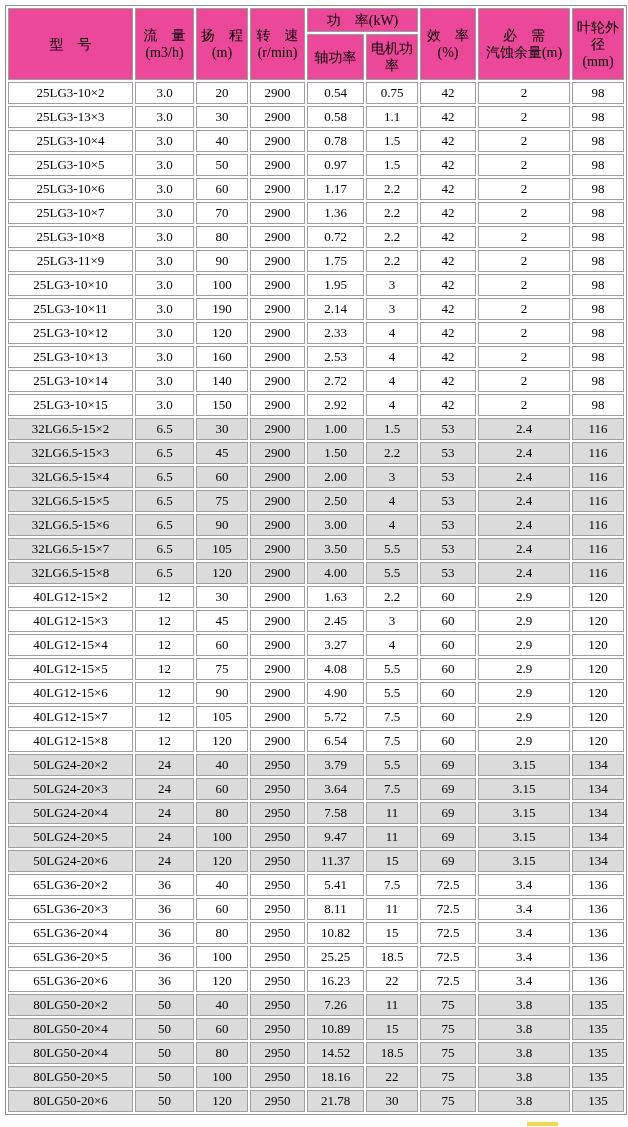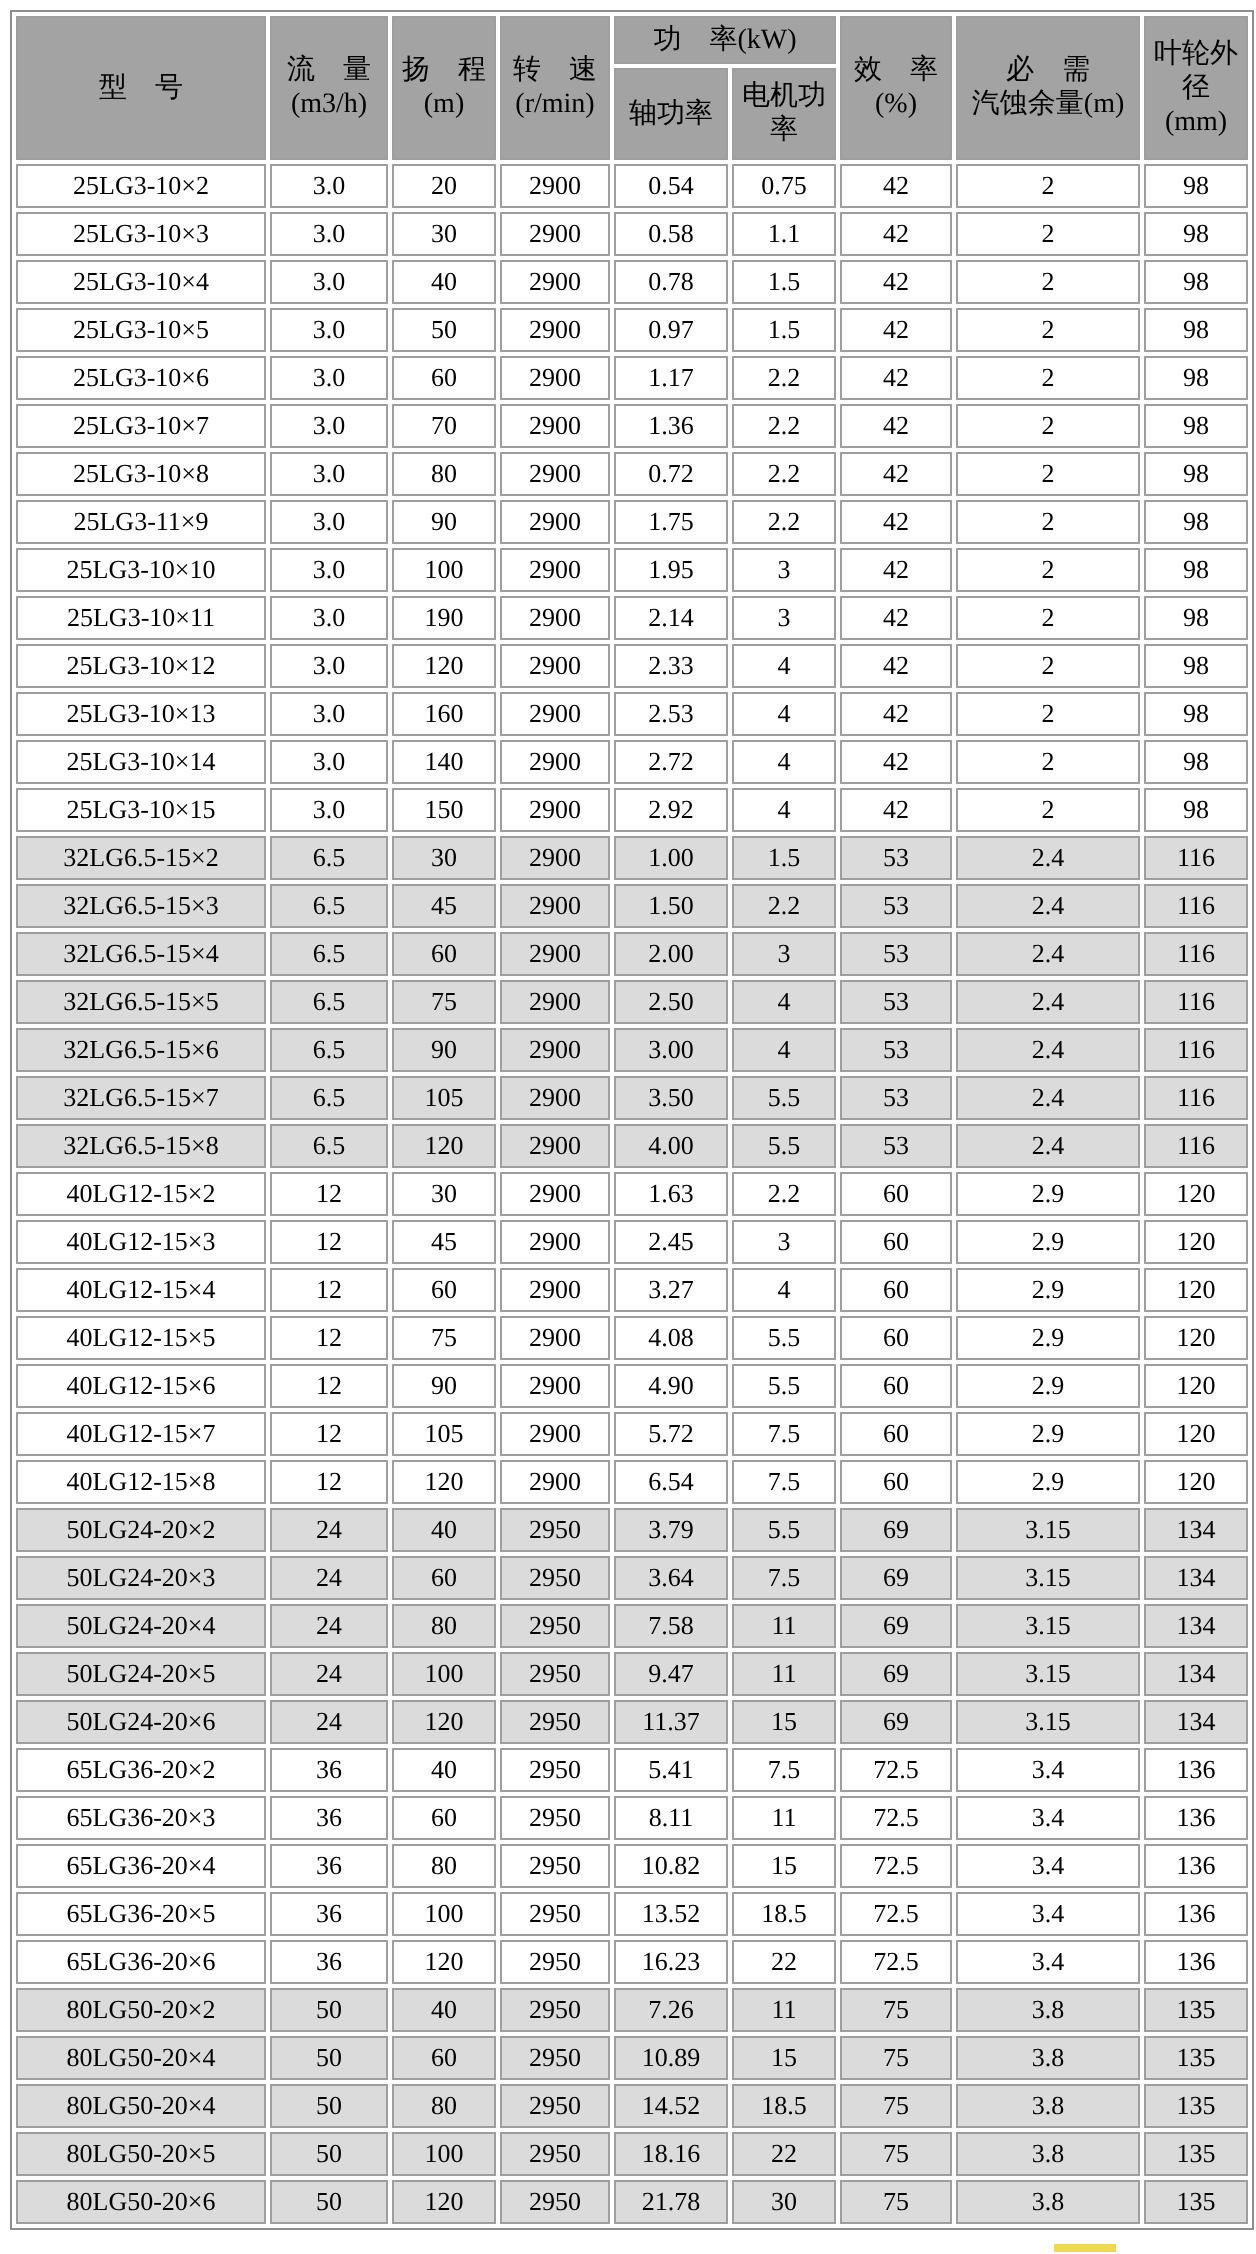--- a/index.html
+++ b/index.html
@@ -28,21 +28,21 @@
     box-sizing: border-box;
     border: 1px solid #9e9e9e;
     text-align: center;
     vertical-align: middle;
     color: #000000;
     padding: 0 1px;
     overflow: hidden;
     white-space: nowrap;
   }
   thead th {
-    background: #a3a3a3;
+    background: #ec4899;
     font-weight: normal;
     font-size: 14px;
     line-height: 17px;
     white-space: normal;
   }
   thead tr.h1 th { height: 24px; }
   thead tr.h2 th { height: 46px; }
   th.tall { height: 74px; }
   tbody td {
     height: 20px;
@@ -126,21 +126,21 @@
           <td>3.0</td>
           <td>20</td>
           <td>2900</td>
           <td>0.54</td>
           <td>0.75</td>
           <td>42</td>
           <td>2</td>
           <td>98</td>
         </tr>
         <tr class="white">
-          <td>25LG3-10×3</td>
+          <td>25LG3-13×3</td>
           <td>3.0</td>
           <td>30</td>
           <td>2900</td>
           <td>0.58</td>
           <td>1.1</td>
           <td>42</td>
           <td>2</td>
           <td>98</td>
         </tr>
         <tr class="white">
@@ -515,21 +515,21 @@
           <td>15</td>
           <td>72.5</td>
           <td>3.4</td>
           <td>136</td>
         </tr>
         <tr class="white">
           <td>65LG36-20×5</td>
           <td>36</td>
           <td>100</td>
           <td>2950</td>
-          <td>13.52</td>
+          <td>25.25</td>
           <td>18.5</td>
           <td>72.5</td>
           <td>3.4</td>
           <td>136</td>
         </tr>
         <tr class="white">
           <td>65LG36-20×6</td>
           <td>36</td>
           <td>120</td>
           <td>2950</td>

